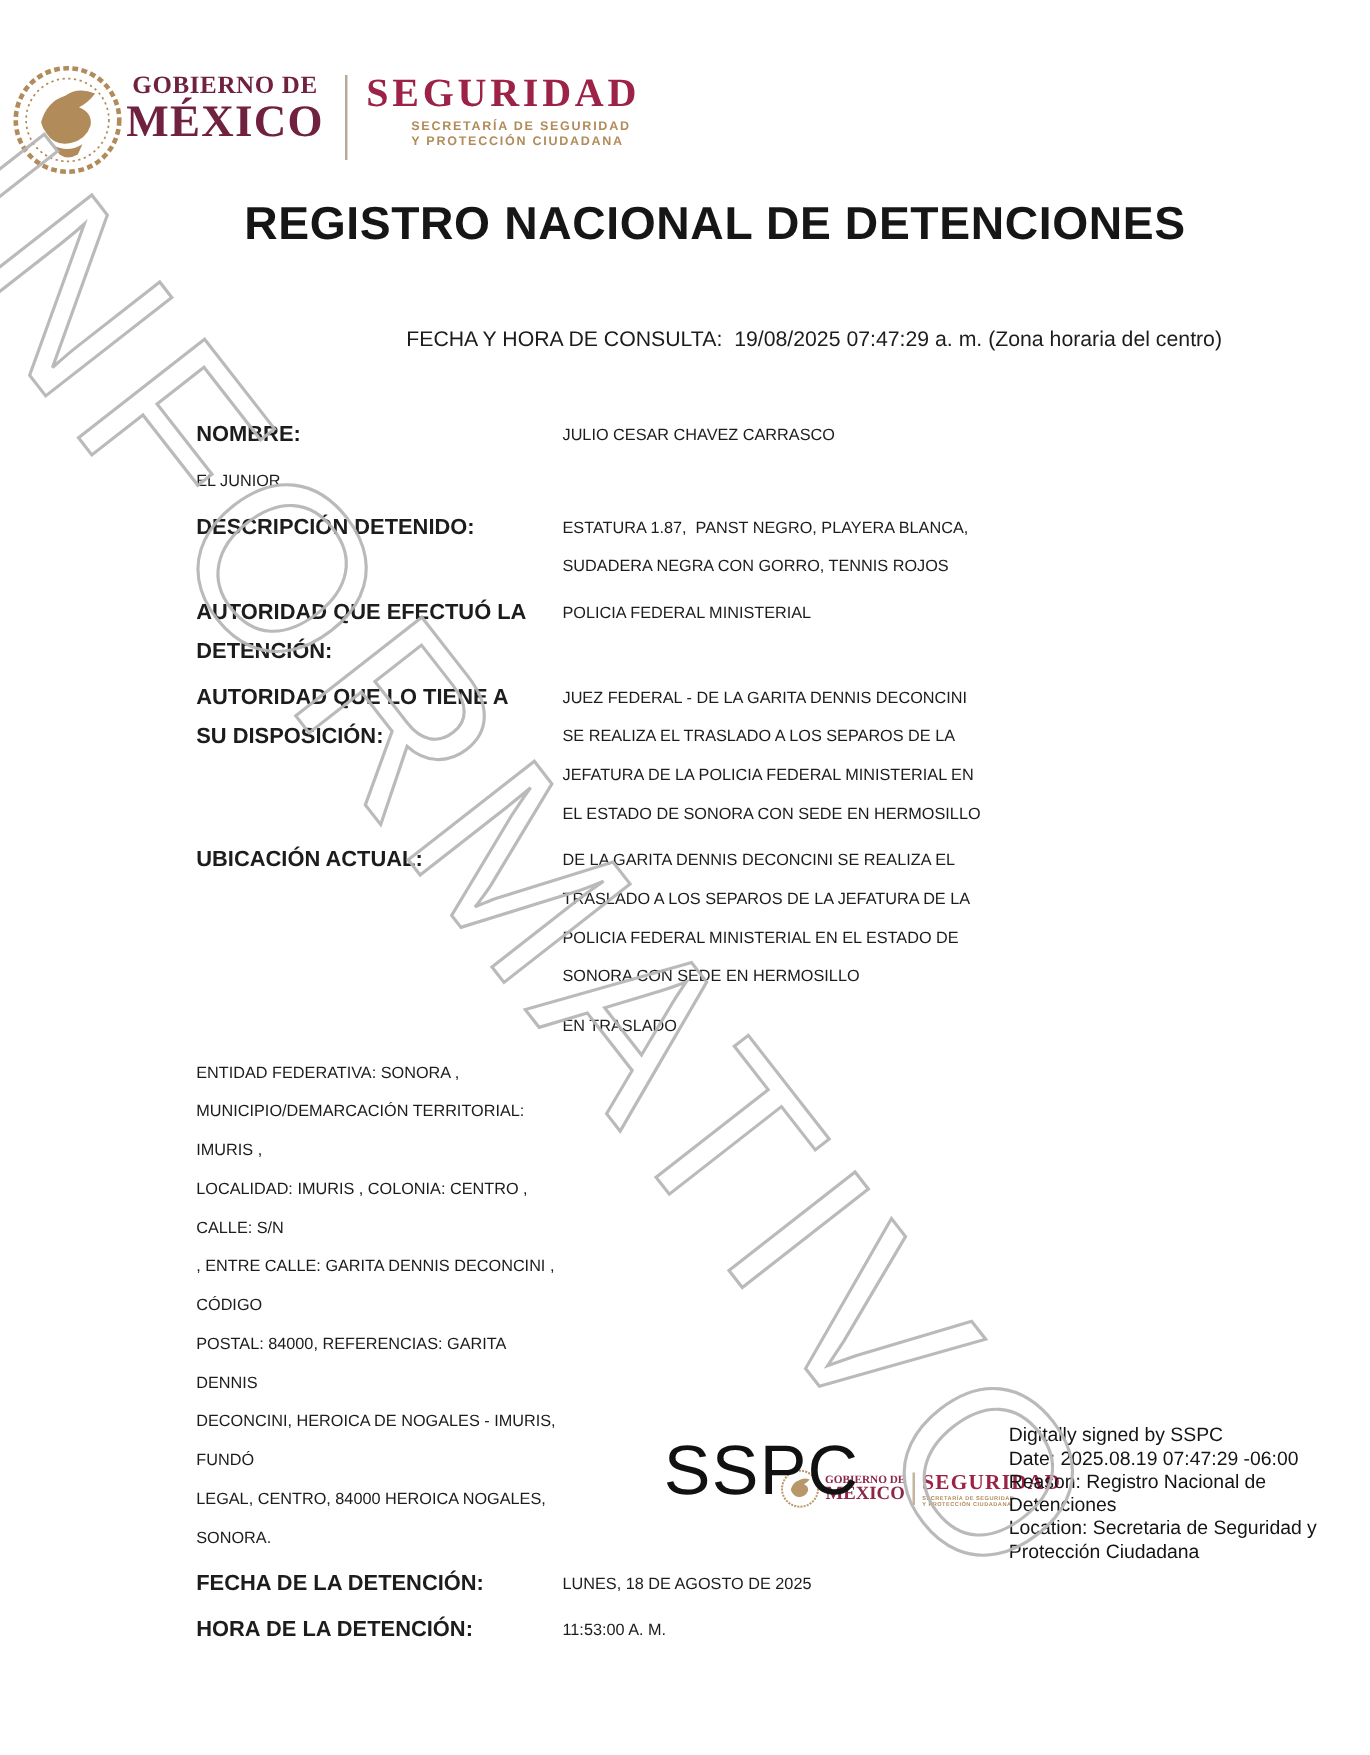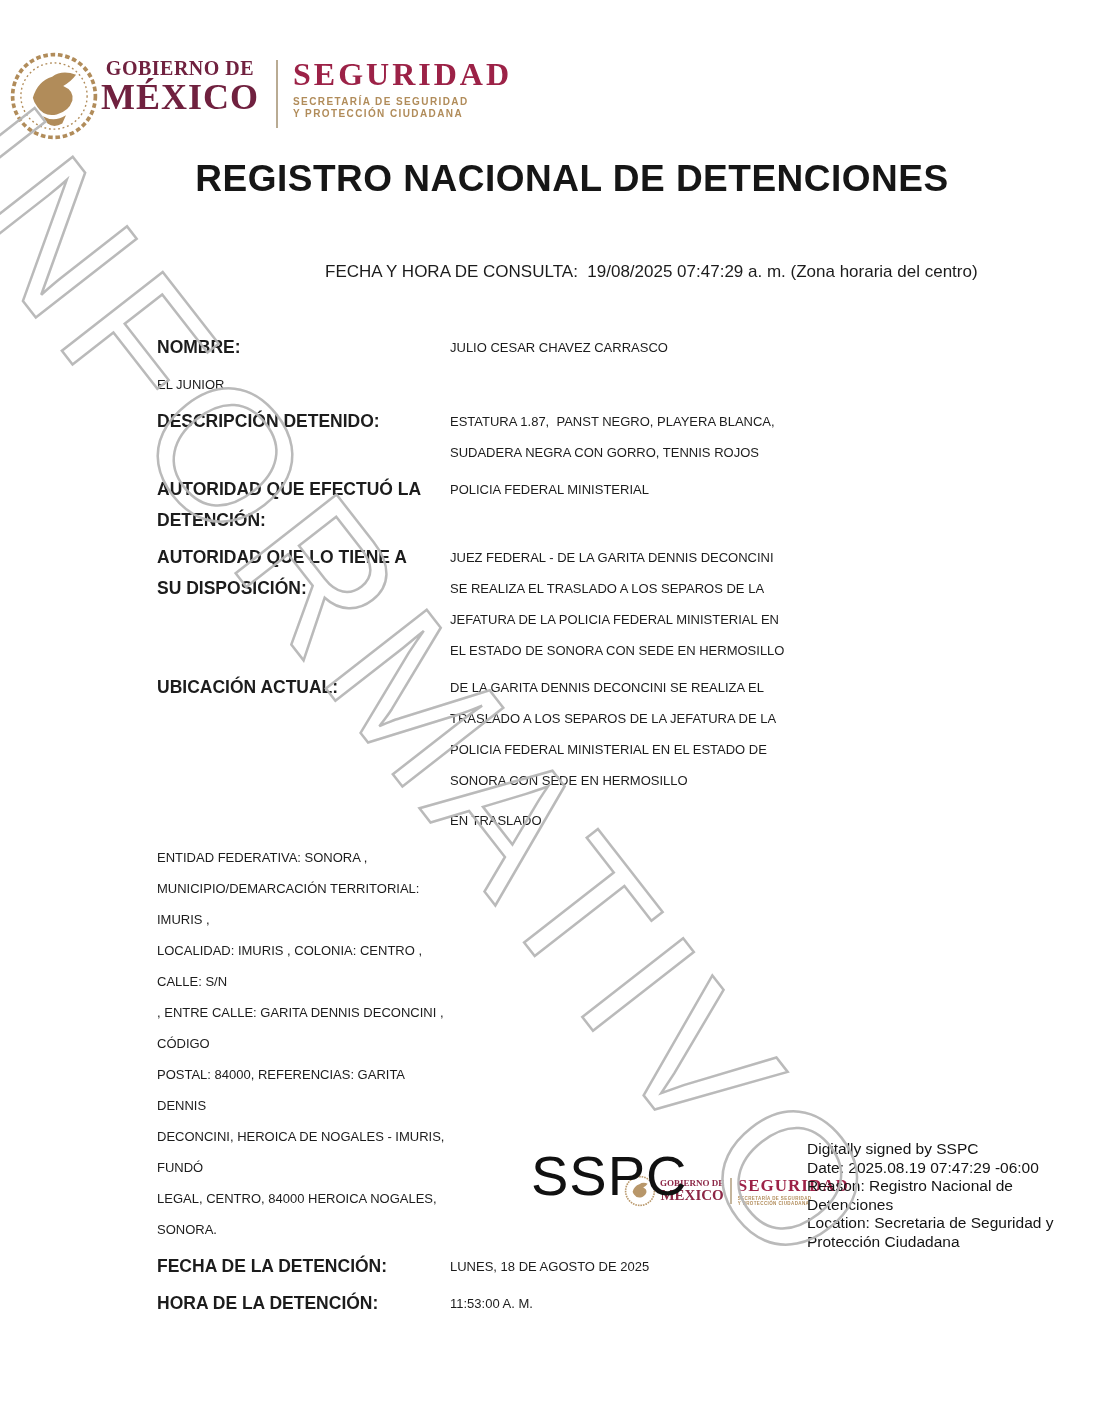--- a/index.html
+++ b/index.html
@@ -30,21 +30,21 @@
   }
   
   .brand-header{position:absolute;left:0;top:0;width:100%;height:150px;z-index:2;}
   .eagle{position:absolute;left:8px;top:50px;width:92px;height:92px;}
   .wordmark{position:absolute;left:92px;top:58px;width:176px;text-align:center;color:#70213f;font-family:"Liberation Serif", serif;font-weight:bold;line-height:1;}
   .wordmark .gob{font-size:20px;letter-spacing:.5px;}
   .wordmark .mex{font-size:36px;margin-top:1px;letter-spacing:1px;}
   .logo-divider{position:absolute;left:276px;top:60px;width:2px;height:68px;background:#b9ab93;}
   .seguridad-block{position:absolute;left:293px;top:58px;}
   .seguridad-block .seg{font-family:"Liberation Serif", serif;font-weight:bold;font-size:32px;color:#9c2247;letter-spacing:3px;line-height:1;}
-  .seguridad-block .seg-sub{margin-top:6px;font-size:10px;font-weight:bold;color:#b18c5a;letter-spacing:1.4px;line-height:12px;white-space:pre-line;}
+  .seguridad-block .seg-sub{margin-top:6px;font-size:10px;font-weight:bold;color:#b18c5a;letter-spacing:1.4px;line-height:12px;white-space:pre-line;margin-left:36px;}
   
   .doc-title{position:absolute;left:0;top:158px;width:100%;text-align:center;font-size:37px;font-weight:bold;color:#161616;letter-spacing:.5px;z-index:2;margin-left:24px;}
   .consulta-line{position:absolute;left:325px;top:262px;font-size:17px;white-space:pre;z-index:2;}
   
   .fields{position:absolute;left:157px;top:332px;width:800px;z-index:2;}
   .field-row{display:grid;grid-template-columns:293px 1fr;margin-bottom:6px;}
   .field-label{font-weight:bold;font-size:17.5px;line-height:31px;white-space:pre-wrap;padding-right:14px;}
   .field-cell{font-size:13px;line-height:31px;}
   .field-value{white-space:pre-wrap;}
   .field-value2{white-space:pre-wrap;margin-top:9px;}

